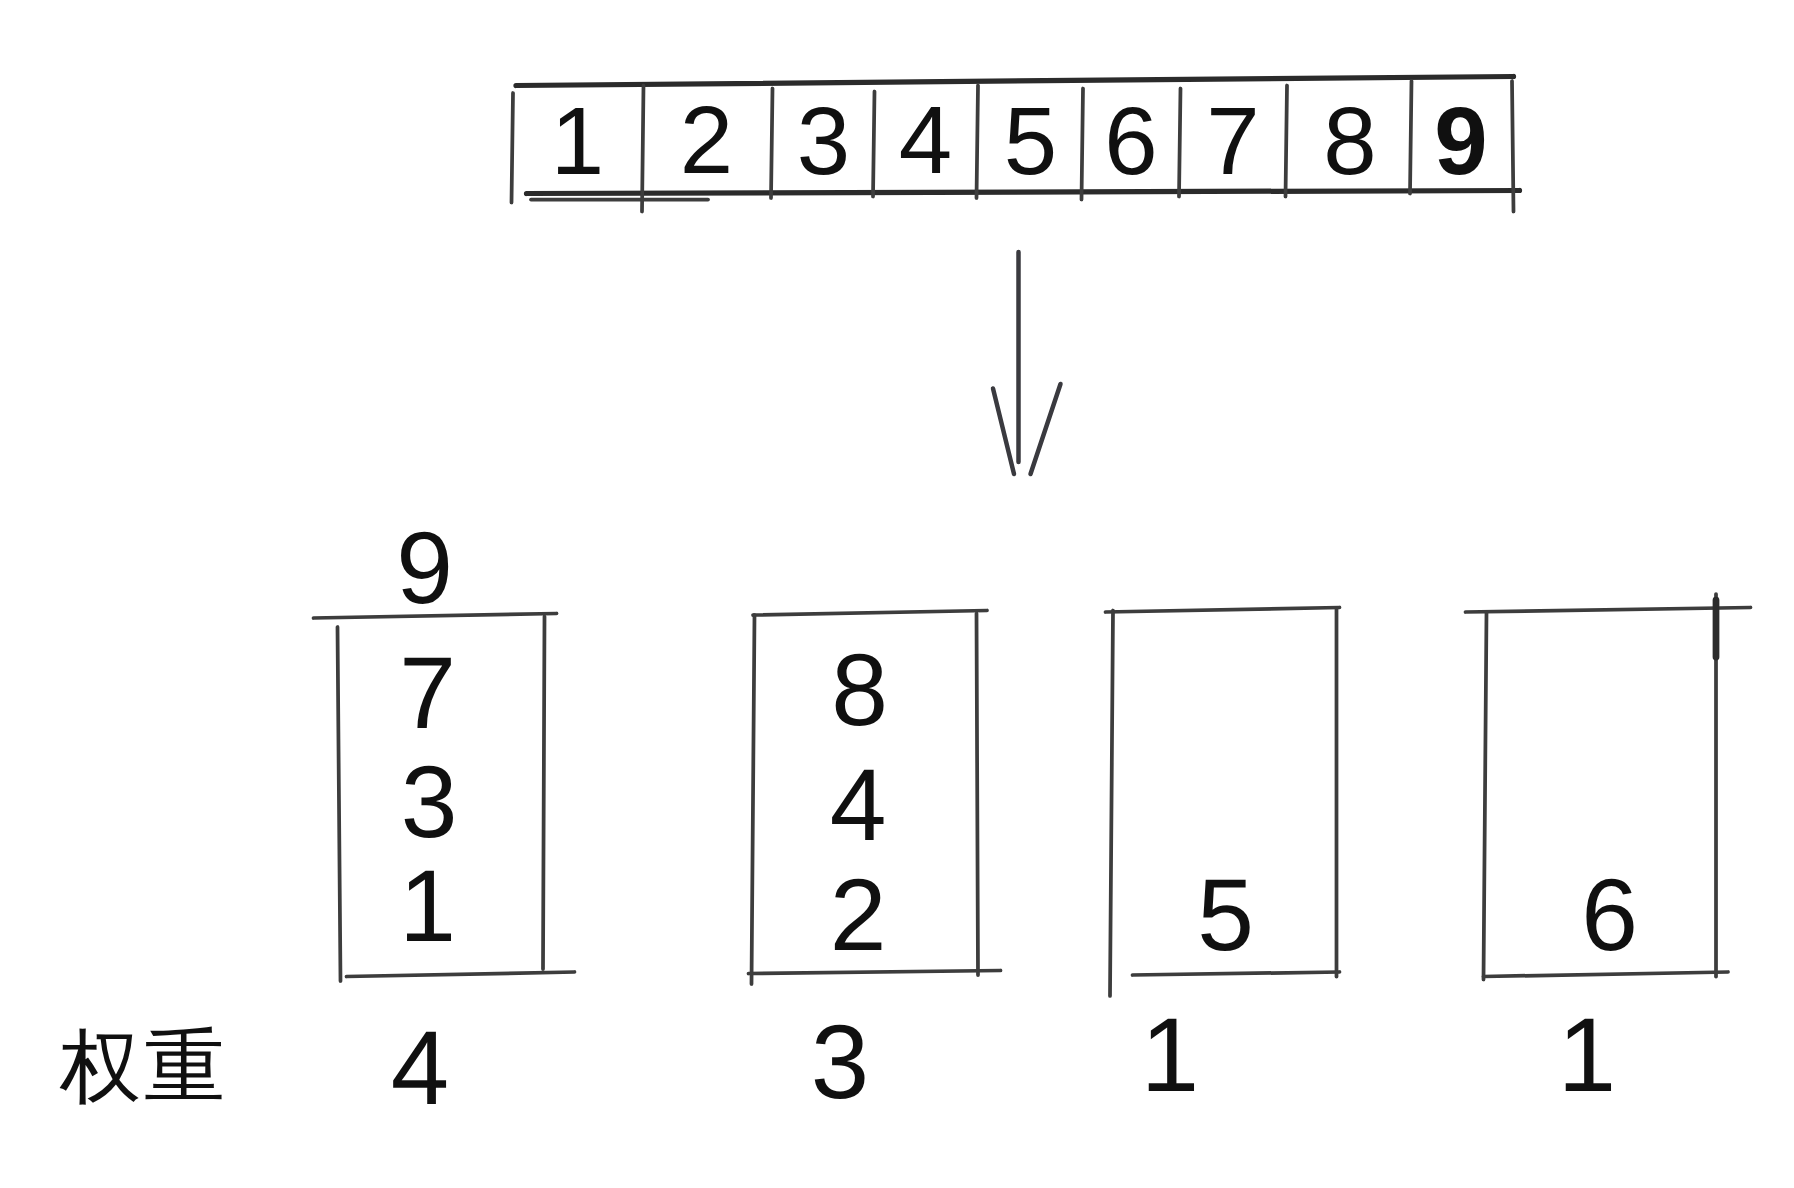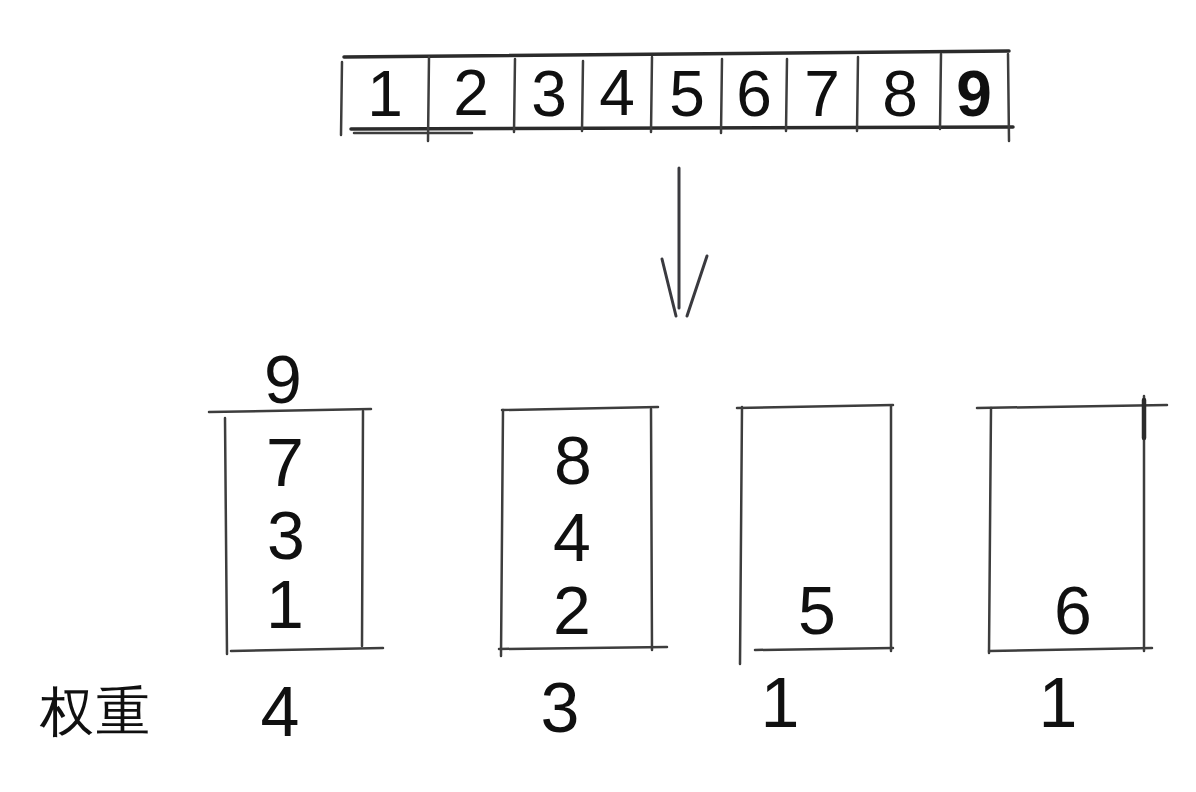--- a/index.html
+++ b/index.html
@@ -31,21 +31,21 @@
     transform: translate(-50%, -50%);
     color: #101010;
     line-height: 1;
     white-space: nowrap;
     font-size: 66px;
   }
   .array-num { font-size: 64px; }
   .array-num.bold { font-weight: bold; }
   .bucket-num { font-size: 68px; }
   .weight-num { font-size: 70px; }
-  .cjk-label { font-size: 54px; letter-spacing: 2px; }
+  .cjk-label { font-size: 54px; letter-spacing: 2px; font-family: Liberation Serif, serif; }
 </style>
 </head>
 <body>
 
 <div class="canvas">
 
   <svg class="sketch-svg" viewBox="0 0 1196 792">
 
     <g>
       <line class="thick" x1="344" y1="57" x2="1009" y2="51"></line>

